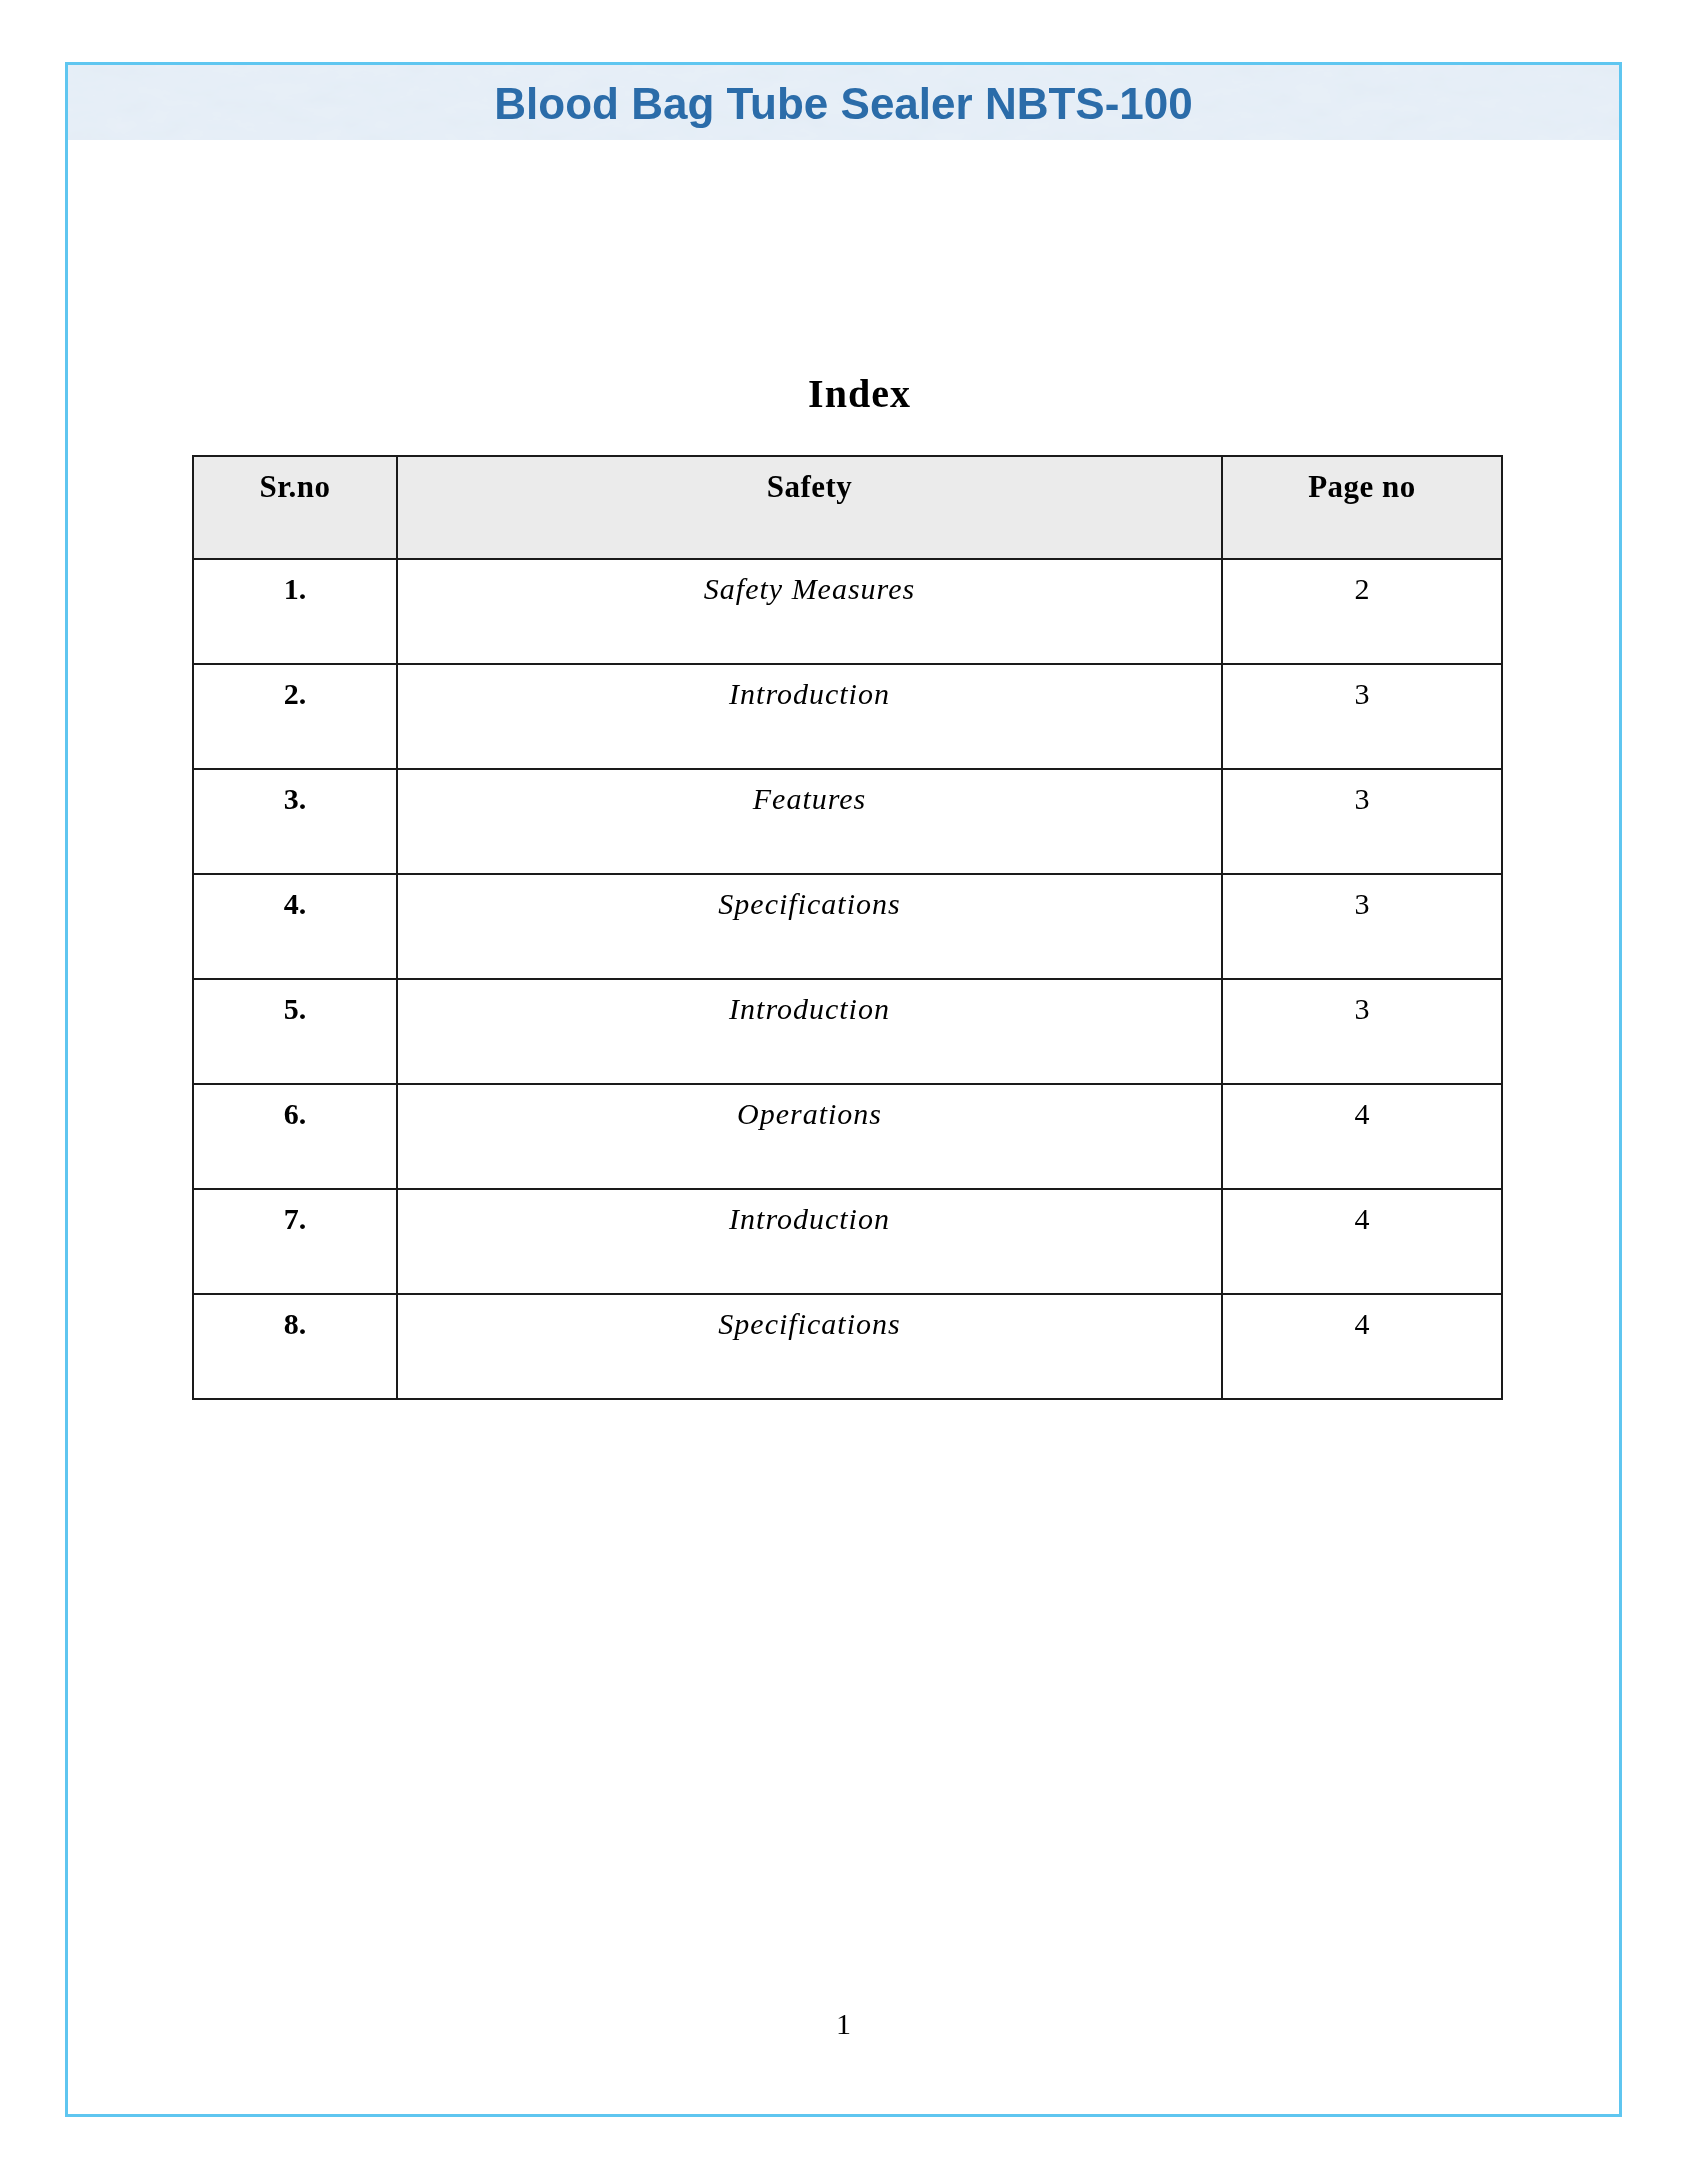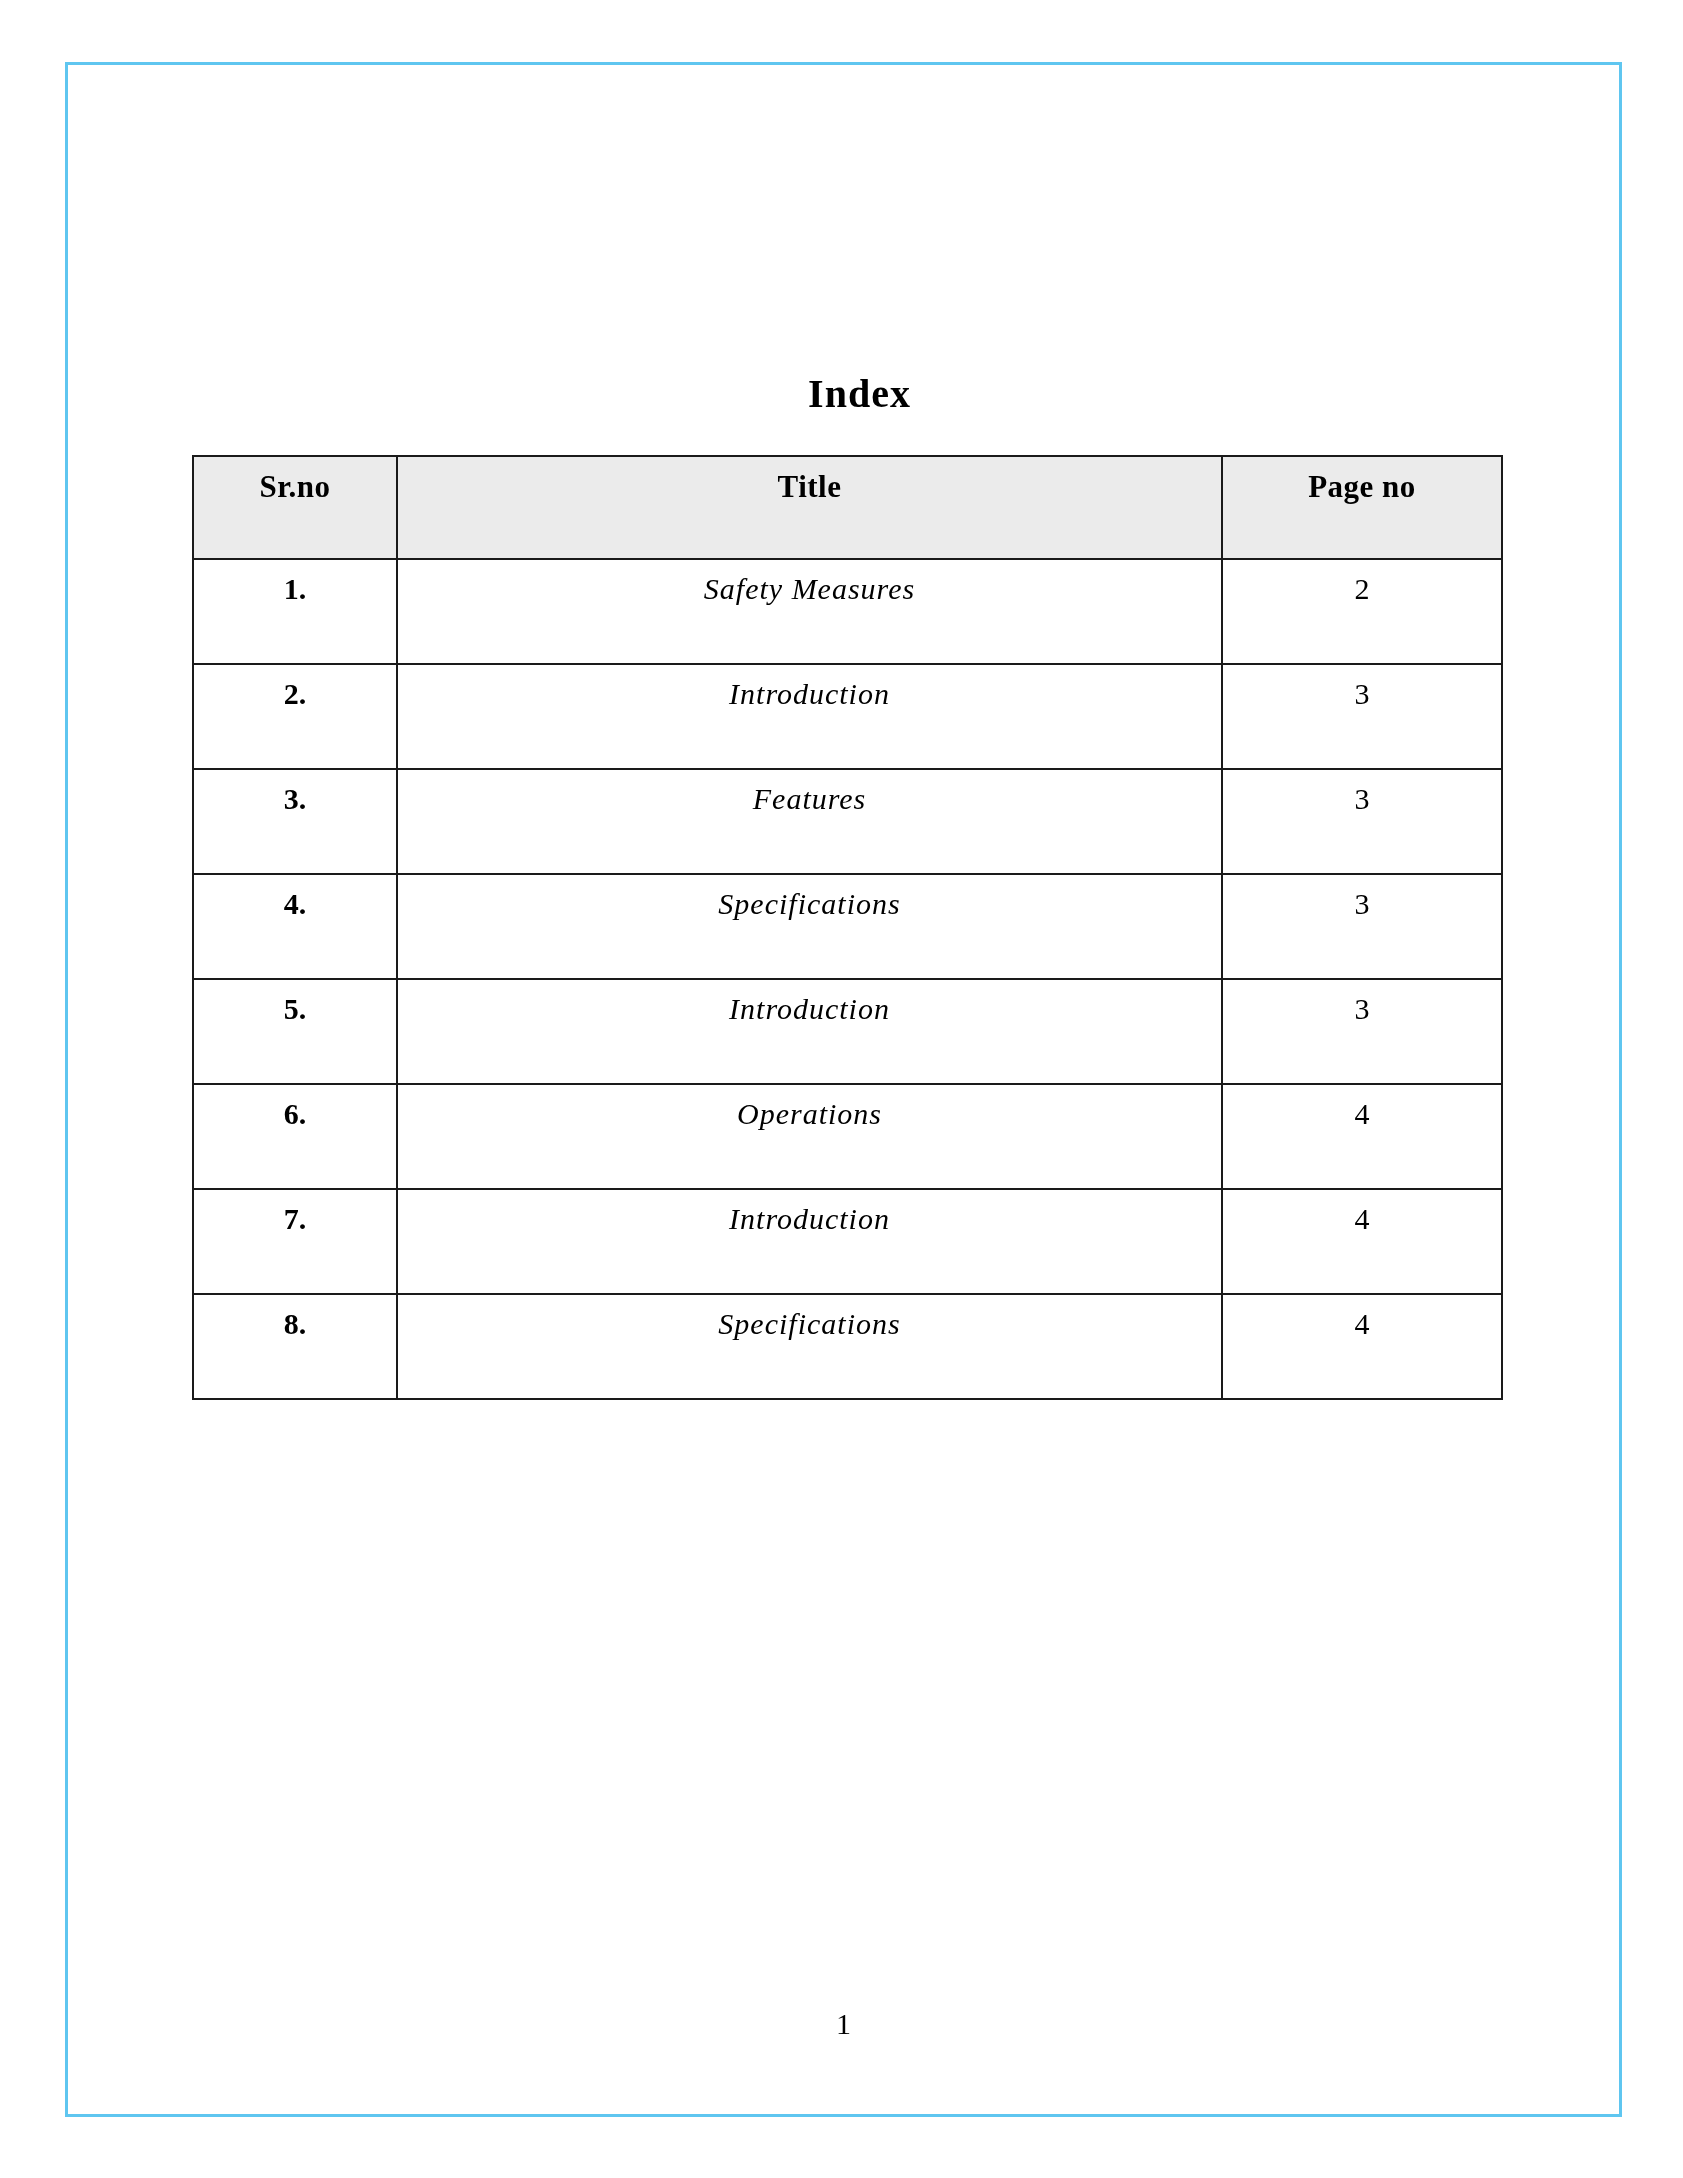--- a/index.html
+++ b/index.html
@@ -95,33 +95,46 @@
     width:100%;
     text-align:center;
     font-size:30px;
   }
 </style>
 </head>
 <body>
 
 <div class="frame">
 
+  <div class="banner">
+    <svg class="banner-tex" viewBox="0 0 1567 76" preserveAspectRatio="none" aria-hidden="true">
+      <defs>
+        <filter id="mottle" x="0" y="0" width="100%" height="100%">
+          <feTurbulence type="fractalNoise" baseFrequency="0.025 0.06" numOctaves="4" seed="8"></feTurbulence>
+          <feColorMatrix type="matrix" values="0 0 0 0 0.776  0 0 0 0 0.847  0 0 0 0 0.922  0.9 0.4 0 0 0"></feColorMatrix>
+        </filter>
+      </defs>
+      <rect width="1567" height="76" fill="#E9F0F8"></rect>
+      <rect width="1567" height="76" filter="url(#mottle)"></rect>
+    </svg>
+    <div class="banner-title">Blood Bag Tube Sealer NBTS-100</div>
+  </div>
 
   <h1 class="section-title">Index</h1>
 
   <table class="index-table">
     <colgroup>
       <col style="width:204px">
       <col style="width:825px">
       <col style="width:280px">
     </colgroup>
     <thead>
       <tr>
         <th>Sr.no</th>
-        <th>Title</th>
+        <th>Safety</th>
         <th>Page no</th>
       </tr>
     </thead>
     <tbody>
   <tr>
     <td class="col-sr">1.</td>
     <td class="col-title">Safety Measures</td>
     <td class="col-page">2</td>
   </tr>
 

